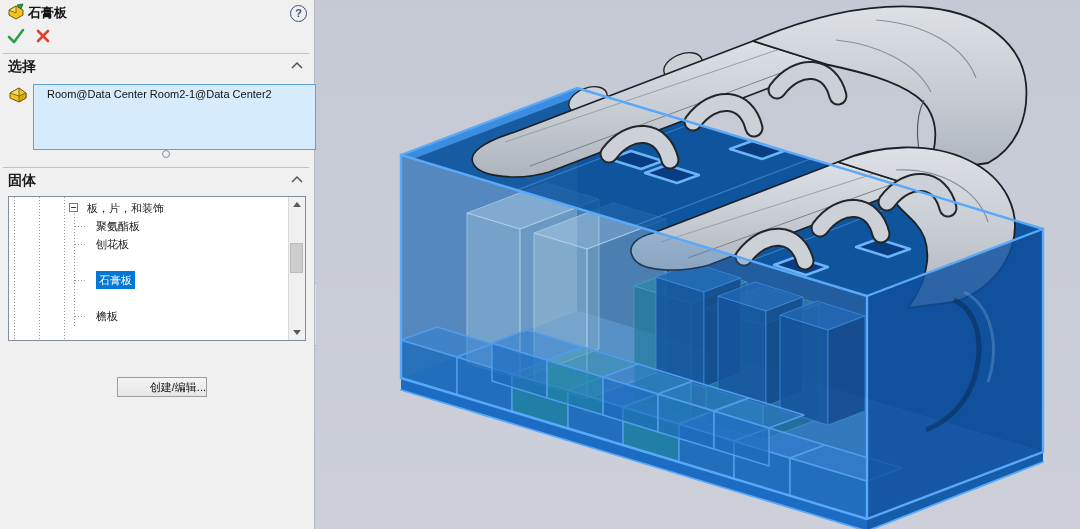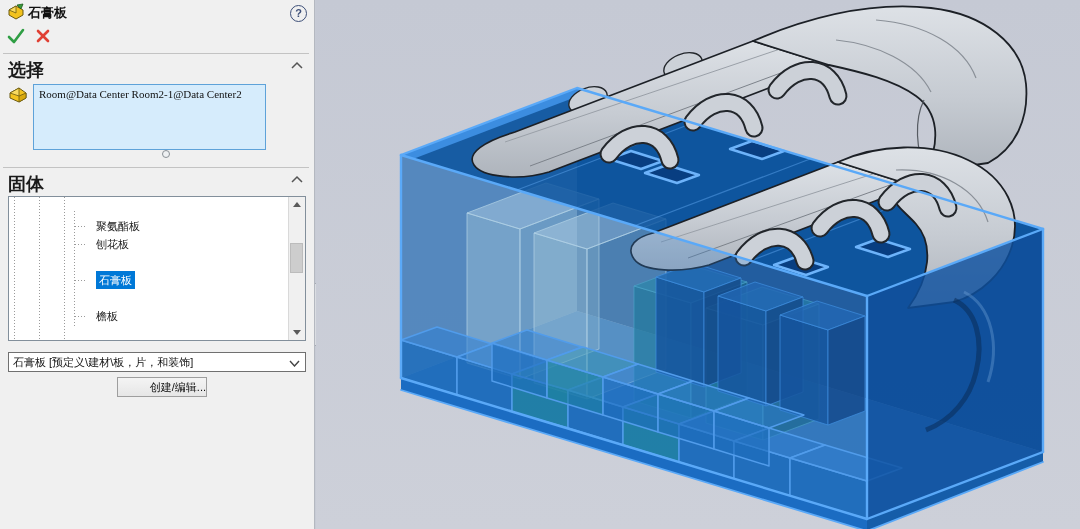--- a/index.html
+++ b/index.html
@@ -5,25 +5,25 @@
   html,body{margin:0;padding:0;}
   body{width:1080px;height:529px;position:relative;overflow:hidden;
        font-family:"Liberation Sans","DejaVu Sans",sans-serif;background:#c7cbd5;}
   
   .panel{position:absolute;left:0;top:0;width:315px;height:529px;background:#f0f0f0;
          border-right:1px solid #b4b8c0;box-sizing:border-box;}
   .ptitle{position:absolute;left:28px;top:4px;font-size:13px;font-weight:bold;color:#111;}
   .hicon{position:absolute;left:290px;top:5px;width:15px;height:15px;border:1.5px solid #3d4f78;
          border-radius:50%;color:#3d4f78;font-size:11px;font-weight:bold;text-align:center;line-height:15px;}
   .sep{position:absolute;left:3px;width:306px;height:1px;background:#c3c3c3;}
-  .shead{position:absolute;left:8px;font-size:18px;font-weight:bold;color:#1a1a1a;}
+  .shead{position:absolute;left:8px;font-size:14px;font-weight:bold;color:#1a1a1a;}
   .chev{position:absolute;left:291px;width:12px;height:8px;}
-  .selbox{position:absolute;left:33px;top:84px;width:233px;height:66px;background:#d6ecfc;
+  .selbox{position:absolute;left:33px;top:84px;width:283px;height:66px;background:#d6ecfc;
           border:1.5px solid #5ea2d9;box-sizing:border-box;font-size:11px;color:#111;
-          padding:3px 5px;line-height:13px;font-family:Liberation Serif, serif;}
+          padding:3px 13px;line-height:13px;}
   .grip{position:absolute;left:162px;top:150px;width:8px;height:8px;border-radius:50%;
         background:#eef0f2;border:1px solid #8a9096;box-sizing:border-box;}
   .treebox{position:absolute;left:8px;top:196px;width:298px;height:145px;background:#fff;
            border:1px solid #828f9b;box-sizing:border-box;overflow:hidden;}
   .trow{position:absolute;left:0;width:276px;height:18px;font-size:11px;color:#1a1a1a;line-height:18px;}
   .tlabel{position:absolute;left:87px;white-space:nowrap;}
   .tlabel.root{left:78px;}
   .tlabel.sel{background:#0078d7;color:#fff;padding:0 3px;}
   .vdots{position:absolute;top:0;bottom:0;width:1px;
          background-image:repeating-linear-gradient(to bottom,#9a9a9a 0 1px,transparent 1px 3px);}
@@ -95,20 +95,24 @@
   <svg class="chev" style="top:175px">
     <polyline points="1,7 6,2 11,7" fill="none" stroke="#555" stroke-width="1.5"></polyline>
   </svg>
 
   <div class="treebox">
     <div class="vdots" style="left:5px"></div>
     <div class="vdots" style="left:30px"></div>
     <div class="vdots" style="left:55px"></div>
     <div class="vdots" style="left:65px;top:14px;bottom:14px"></div>
 
+    <div class="trow" style="top:2px">
+      <span class="expbox"></span>
+      <span class="tlabel root">板，片，和装饰</span>
+    </div>
     <div class="trow" style="top:20px">
       <span class="hdots" style="left:66px;top:9px"></span>
         <span class="tlabel">聚氨酯板</span>
     </div>
     <div class="trow" style="top:38px">
       <span class="hdots" style="left:66px;top:9px"></span>
         <span class="tlabel">刨花板</span>
     </div>
     <div class="trow" style="top:74px">
       <span class="hdots" style="left:66px;top:9px"></span>
@@ -119,26 +123,20 @@
         <span class="tlabel">檐板</span>
     </div>
 
     <div class="sbar">
       <span class="sarr up"></span>
       <span class="sthumb"></span>
       <span class="sarr dn"></span>
     </div>
   </div>
 
-  <div class="ddown">
-    <span>石膏板 [预定义\建材\板，片，和装饰]</span>
-    <svg class="ddchev" width="11" height="7">
-      <polyline points="1,1 5.5,6 10,1" fill="none" stroke="#444" stroke-width="1.4"></polyline>
-    </svg>
-  </div>
 
   <div class="cbutton">创建/编辑...</div>
 </div>
 
 <div class="ctab">
   <span class="dot"></span>
 </div>
 
 <div class="viewport">
 <svg width="764" height="529" viewBox="0 0 764 529">

